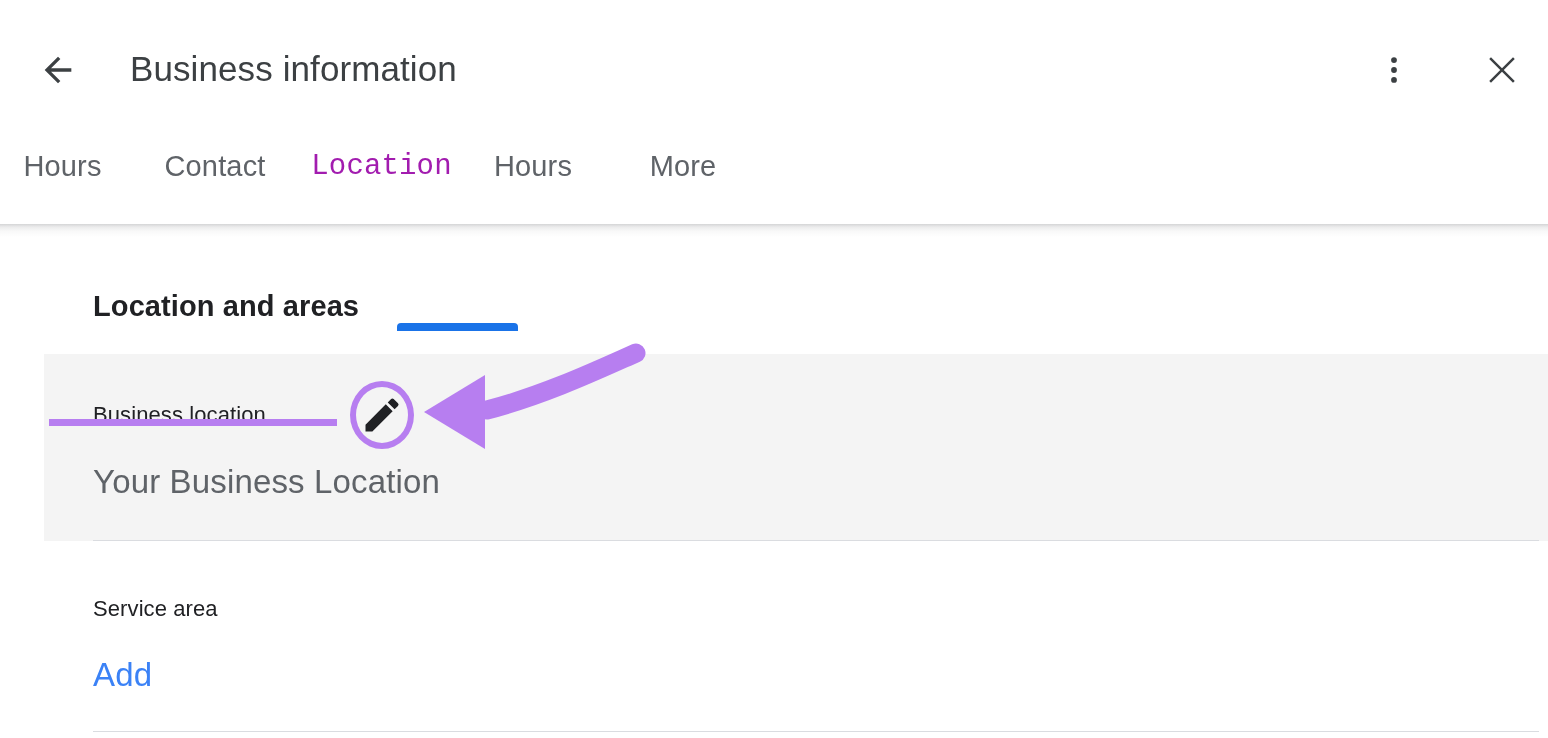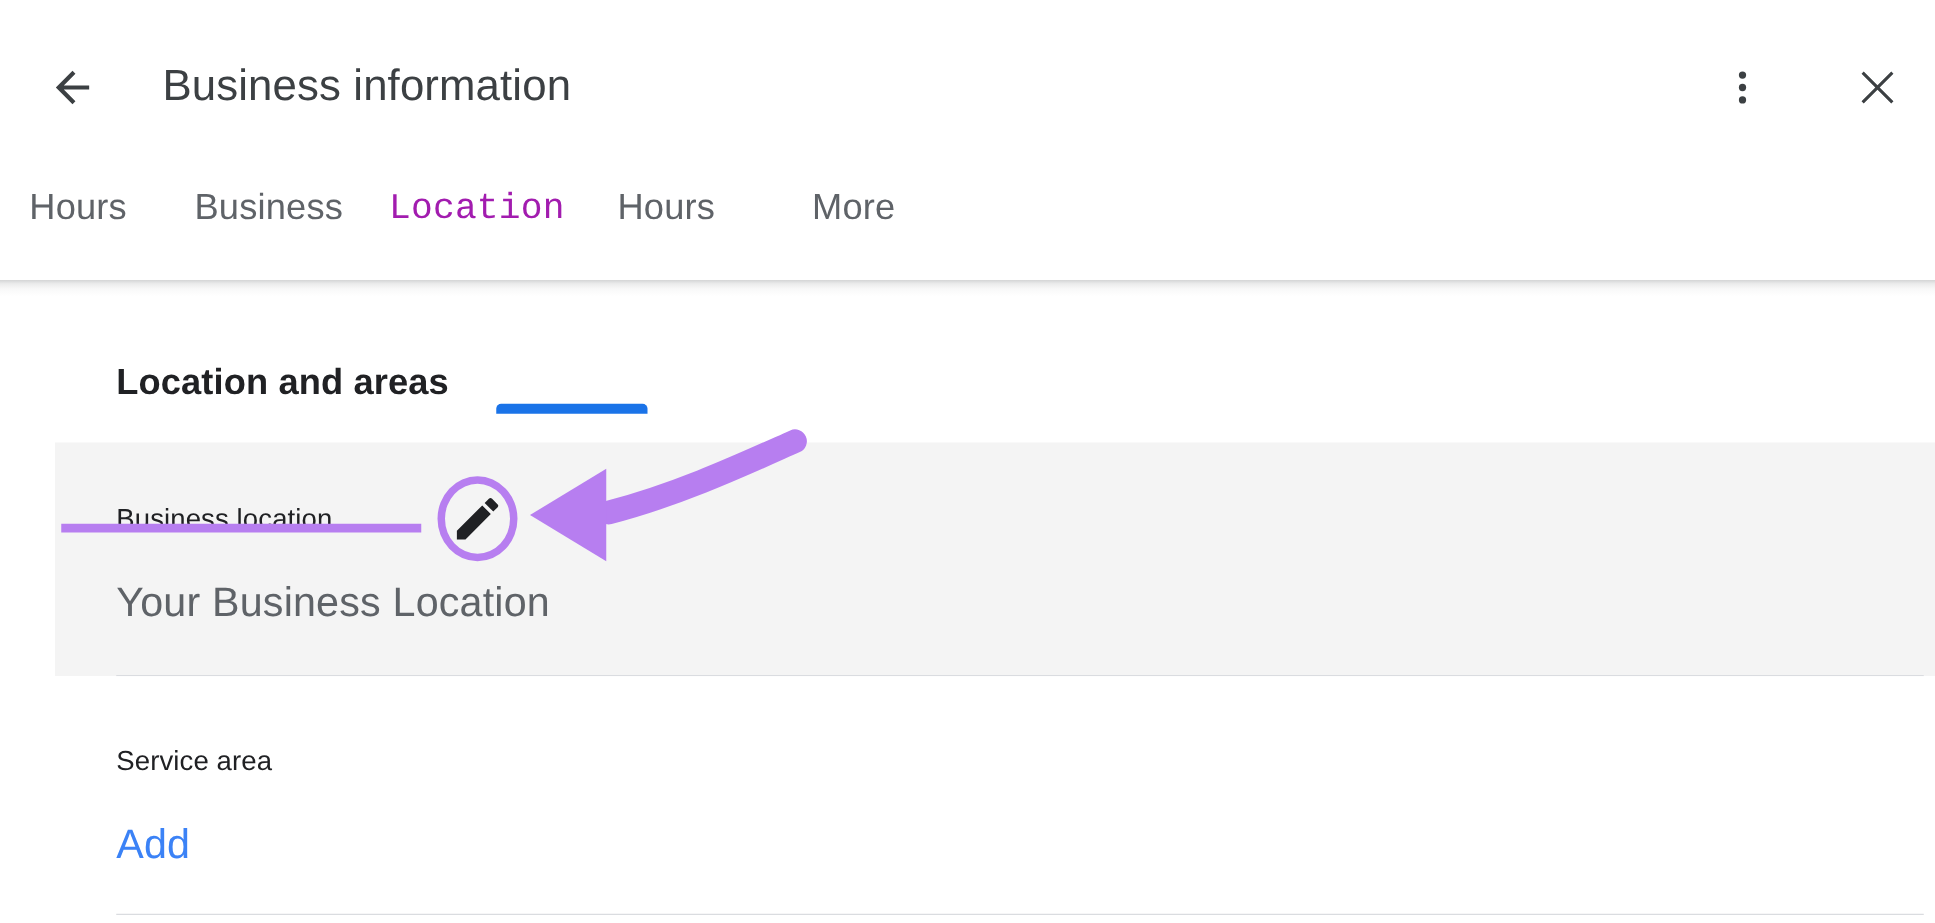--- a/index.html
+++ b/index.html
@@ -243,21 +243,21 @@
     </div>
   </div>
 </div>
 
 <div class="tabbar">
   <div class="tabs">
     <div class="tab" style="width:125px;">
       <span>Hours</span>
     </div>
     <div class="tab" style="width:180px;">
-      <span>Business</span>
+      <span>Contact</span>
     </div>
     <div class="tab active" style="width:153px;">
       <span>Location</span>
     </div>
     <div class="tab" style="width:150px;">
       <span>Hours</span>
     </div>
     <div class="tab" style="width:150px;">
       <span>More</span>
     </div>

